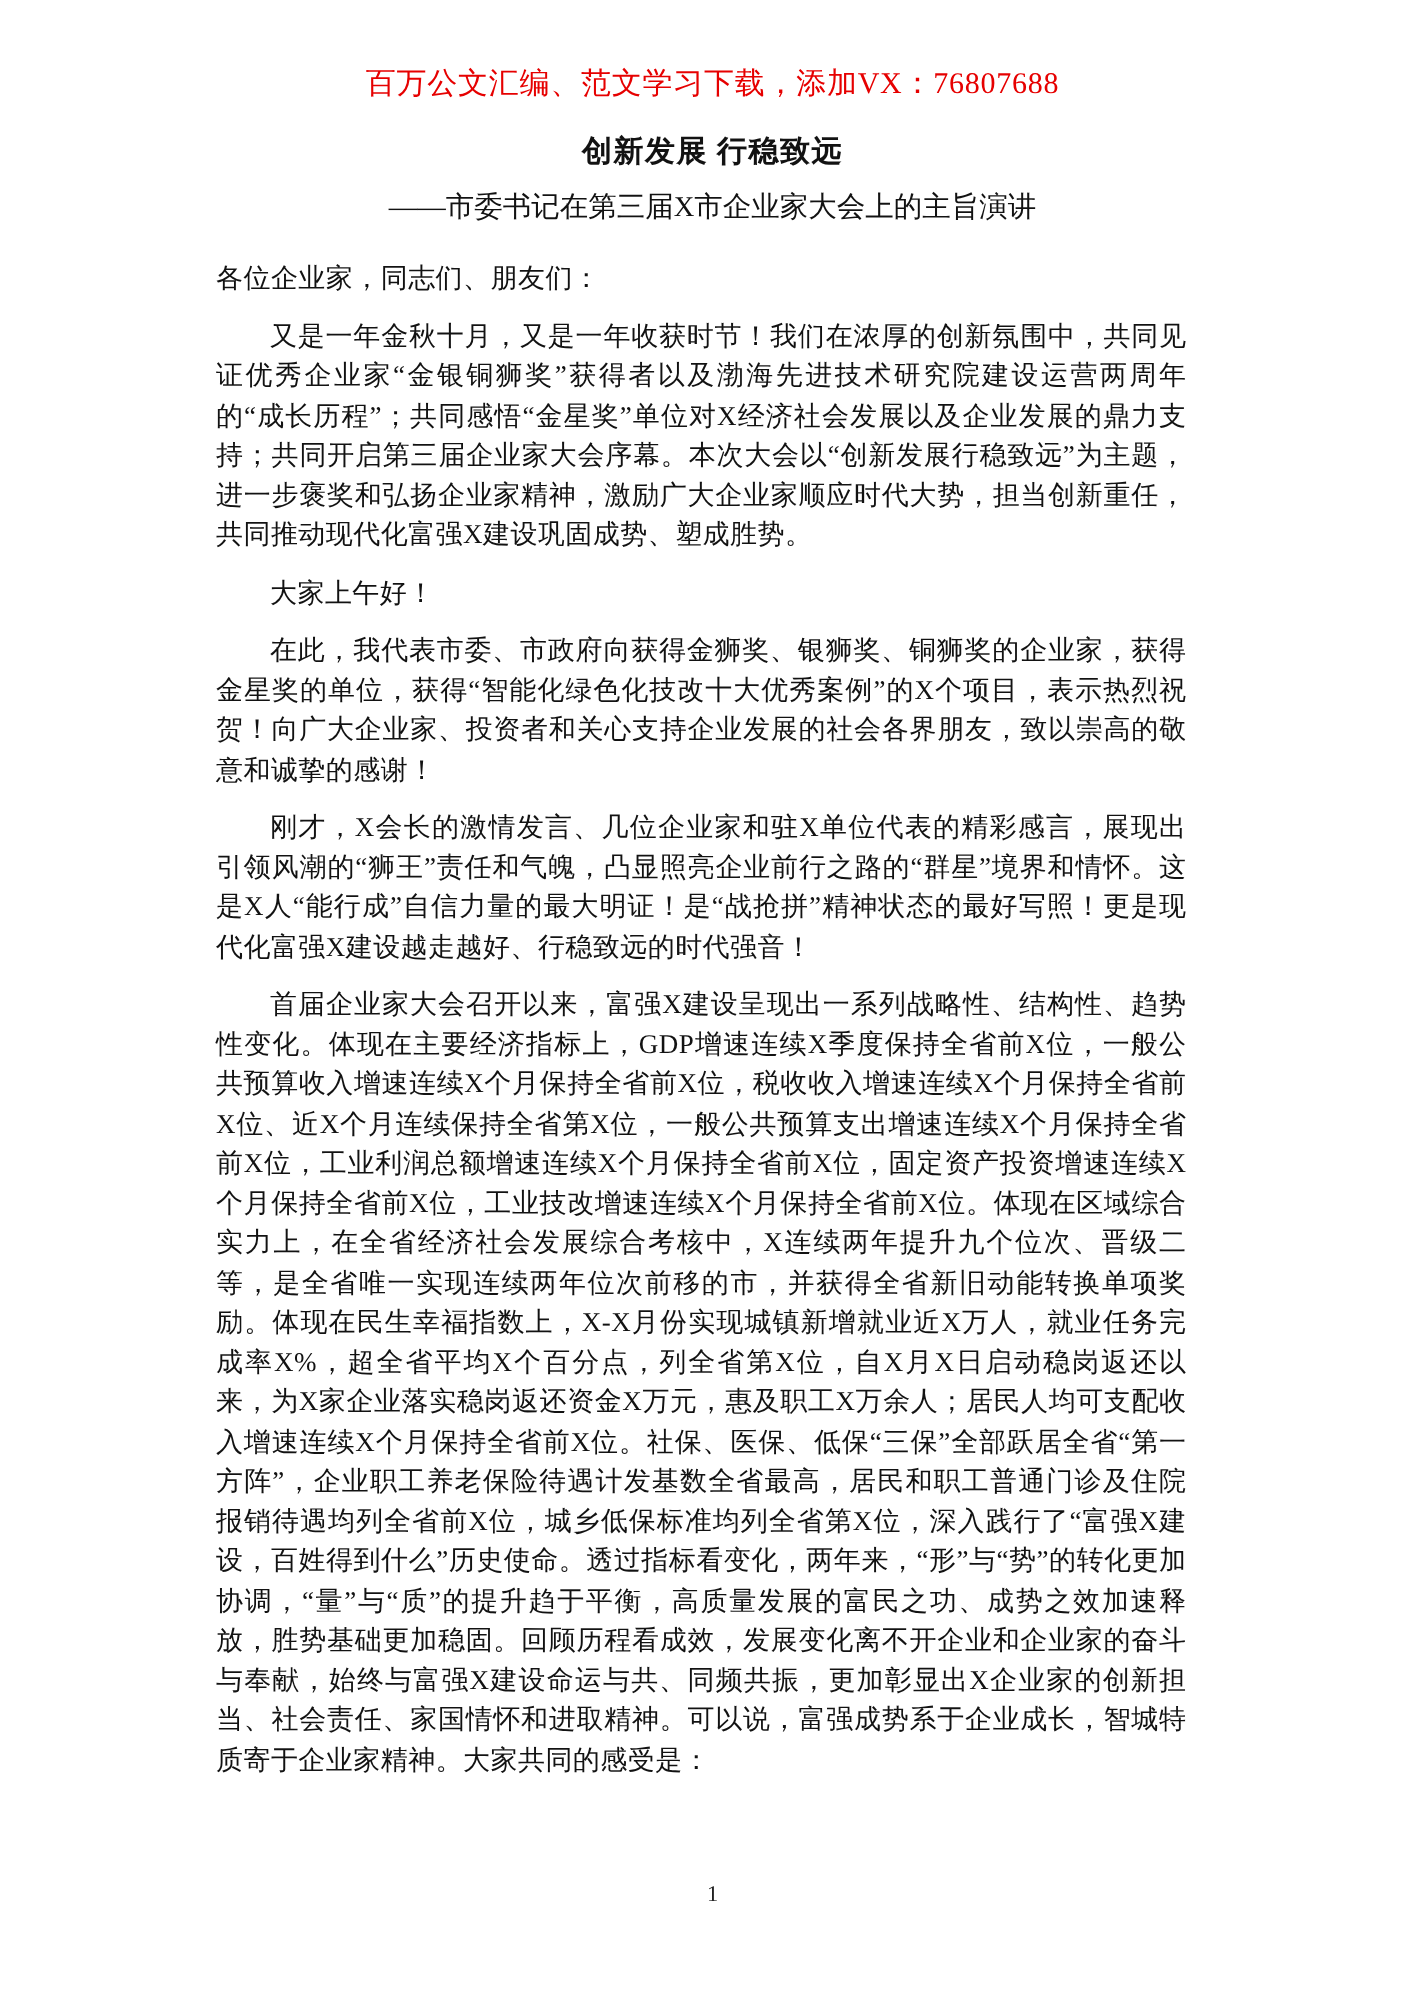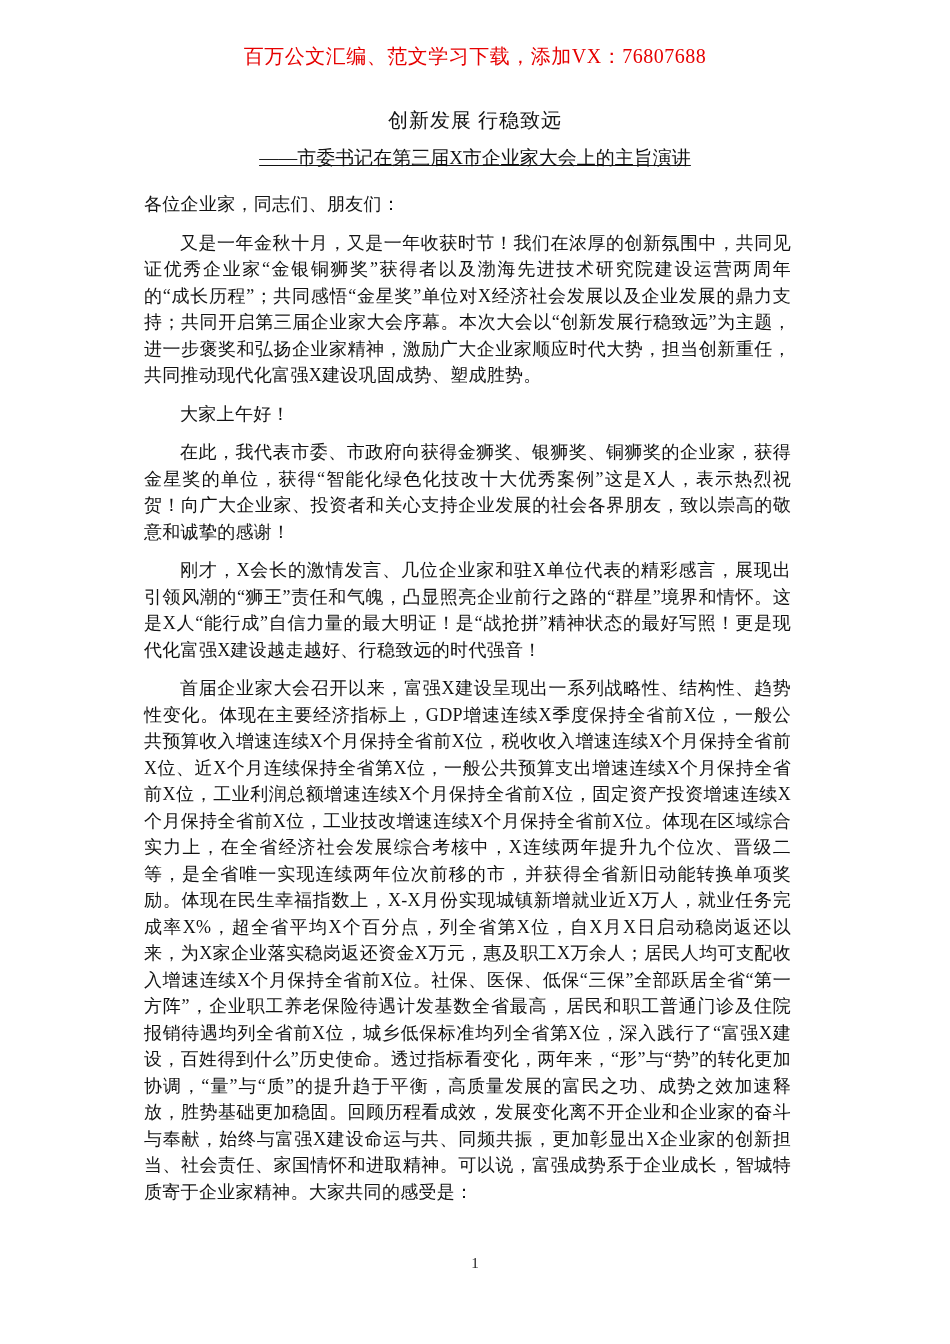--- a/index.html
+++ b/index.html
@@ -17,38 +17,37 @@
     padding: 44px 144px 0 144px;
     font-family: "Liberation Serif", "DejaVu Serif", serif;
     color: #121212;
     overflow: hidden;
   }
   .promo {
     text-align: center;
     font-size: 20px;
     line-height: 24px;
     color: #e60000;
-    margin: 0 0 40px 0;
+    margin: 0 0 21px 0;
     letter-spacing: 0.5px;
   }
   .doc-title {
     text-align: center;
     font-size: 20px;
     line-height: 24px;
-    font-weight: normal;
+    font-weight: bold;
     margin: 0 0 14px 0;
     letter-spacing: 1px;
   }
   .doc-subtitle {
     text-align: center;
     font-size: 19px;
     line-height: 23px;
     font-weight: normal;
     margin: 0 0 22px 0;
-    text-decoration: underline;
   }
   .doc-body p {
     margin: 0 15px 12px 0;
     font-size: 18px;
     line-height: 26.5px;
     text-align: justify;
     text-indent: 2em;
     letter-spacing: 0.3px;
   }
   .doc-body p.no-indent {
@@ -76,20 +75,20 @@
   <div class="promo">百万公文汇编、范文学习下载，添加VX：76807688</div>
 
   <h1 class="doc-title">创新发展 行稳致远</h1>
 
   <h2 class="doc-subtitle">——市委书记在第三届X市企业家大会上的主旨演讲</h2>
 
   <div class="doc-body">
     <p class="no-indent">各位企业家，同志们、朋友们：</p>
     <p>又是一年金秋十月，又是一年收获时节！我们在浓厚的创新氛围中，共同见证优秀企业家“金银铜狮奖”获得者以及渤海先进技术研究院建设运营两周年的“成长历程”；共同感悟“金星奖”单位对X经济社会发展以及企业发展的鼎力支持；共同开启第三届企业家大会序幕。本次大会以“创新发展行稳致远”为主题，进一步褒奖和弘扬企业家精神，激励广大企业家顺应时代大势，担当创新重任，共同推动现代化富强X建设巩固成势、塑成胜势。</p>
     <p>大家上午好！</p>
-    <p>在此，我代表市委、市政府向获得金狮奖、银狮奖、铜狮奖的企业家，获得金星奖的单位，获得“智能化绿色化技改十大优秀案例”这是X人，表示热烈祝贺！向广大企业家、投资者和关心支持企业发展的社会各界朋友，致以崇高的敬意和诚挚的感谢！</p>
+    <p>在此，我代表市委、市政府向获得金狮奖、银狮奖、铜狮奖的企业家，获得金星奖的单位，获得“智能化绿色化技改十大优秀案例”的X个项目，表示热烈祝贺！向广大企业家、投资者和关心支持企业发展的社会各界朋友，致以崇高的敬意和诚挚的感谢！</p>
     <p>刚才，X会长的激情发言、几位企业家和驻X单位代表的精彩感言，展现出引领风潮的“狮王”责任和气魄，凸显照亮企业前行之路的“群星”境界和情怀。这是X人“能行成”自信力量的最大明证！是“战抢拼”精神状态的最好写照！更是现代化富强X建设越走越好、行稳致远的时代强音！</p>
     <p class="gap-before">首届企业家大会召开以来，富强X建设呈现出一系列战略性、结构性、趋势性变化。体现在主要经济指标上，GDP增速连续X季度保持全省前X位，一般公共预算收入增速连续X个月保持全省前X位，税收收入增速连续X个月保持全省前X位、近X个月连续保持全省第X位，一般公共预算支出增速连续X个月保持全省前X位，工业利润总额增速连续X个月保持全省前X位，固定资产投资增速连续X个月保持全省前X位，工业技改增速连续X个月保持全省前X位。体现在区域综合实力上，在全省经济社会发展综合考核中，X连续两年提升九个位次、晋级二等，是全省唯一实现连续两年位次前移的市，并获得全省新旧动能转换单项奖励。体现在民生幸福指数上，X-X月份实现城镇新增就业近X万人，就业任务完成率X%，超全省平均X个百分点，列全省第X位，自X月X日启动稳岗返还以来，为X家企业落实稳岗返还资金X万元，惠及职工X万余人；居民人均可支配收入增速连续X个月保持全省前X位。社保、医保、低保“三保”全部跃居全省“第一方阵”，企业职工养老保险待遇计发基数全省最高，居民和职工普通门诊及住院报销待遇均列全省前X位，城乡低保标准均列全省第X位，深入践行了“富强X建设，百姓得到什么”历史使命。透过指标看变化，两年来，“形”与“势”的转化更加协调，“量”与“质”的提升趋于平衡，高质量发展的富民之功、成势之效加速释放，胜势基础更加稳固。回顾历程看成效，发展变化离不开企业和企业家的奋斗与奉献，始终与富强X建设命运与共、同频共振，更加彰显出X企业家的创新担当、社会责任、家国情怀和进取精神。可以说，富强成势系于企业成长，智城特质寄于企业家精神。大家共同的感受是：</p>
   </div>
 
   <div class="page-number">1</div>
 
 </div>
 
 </body></html>

